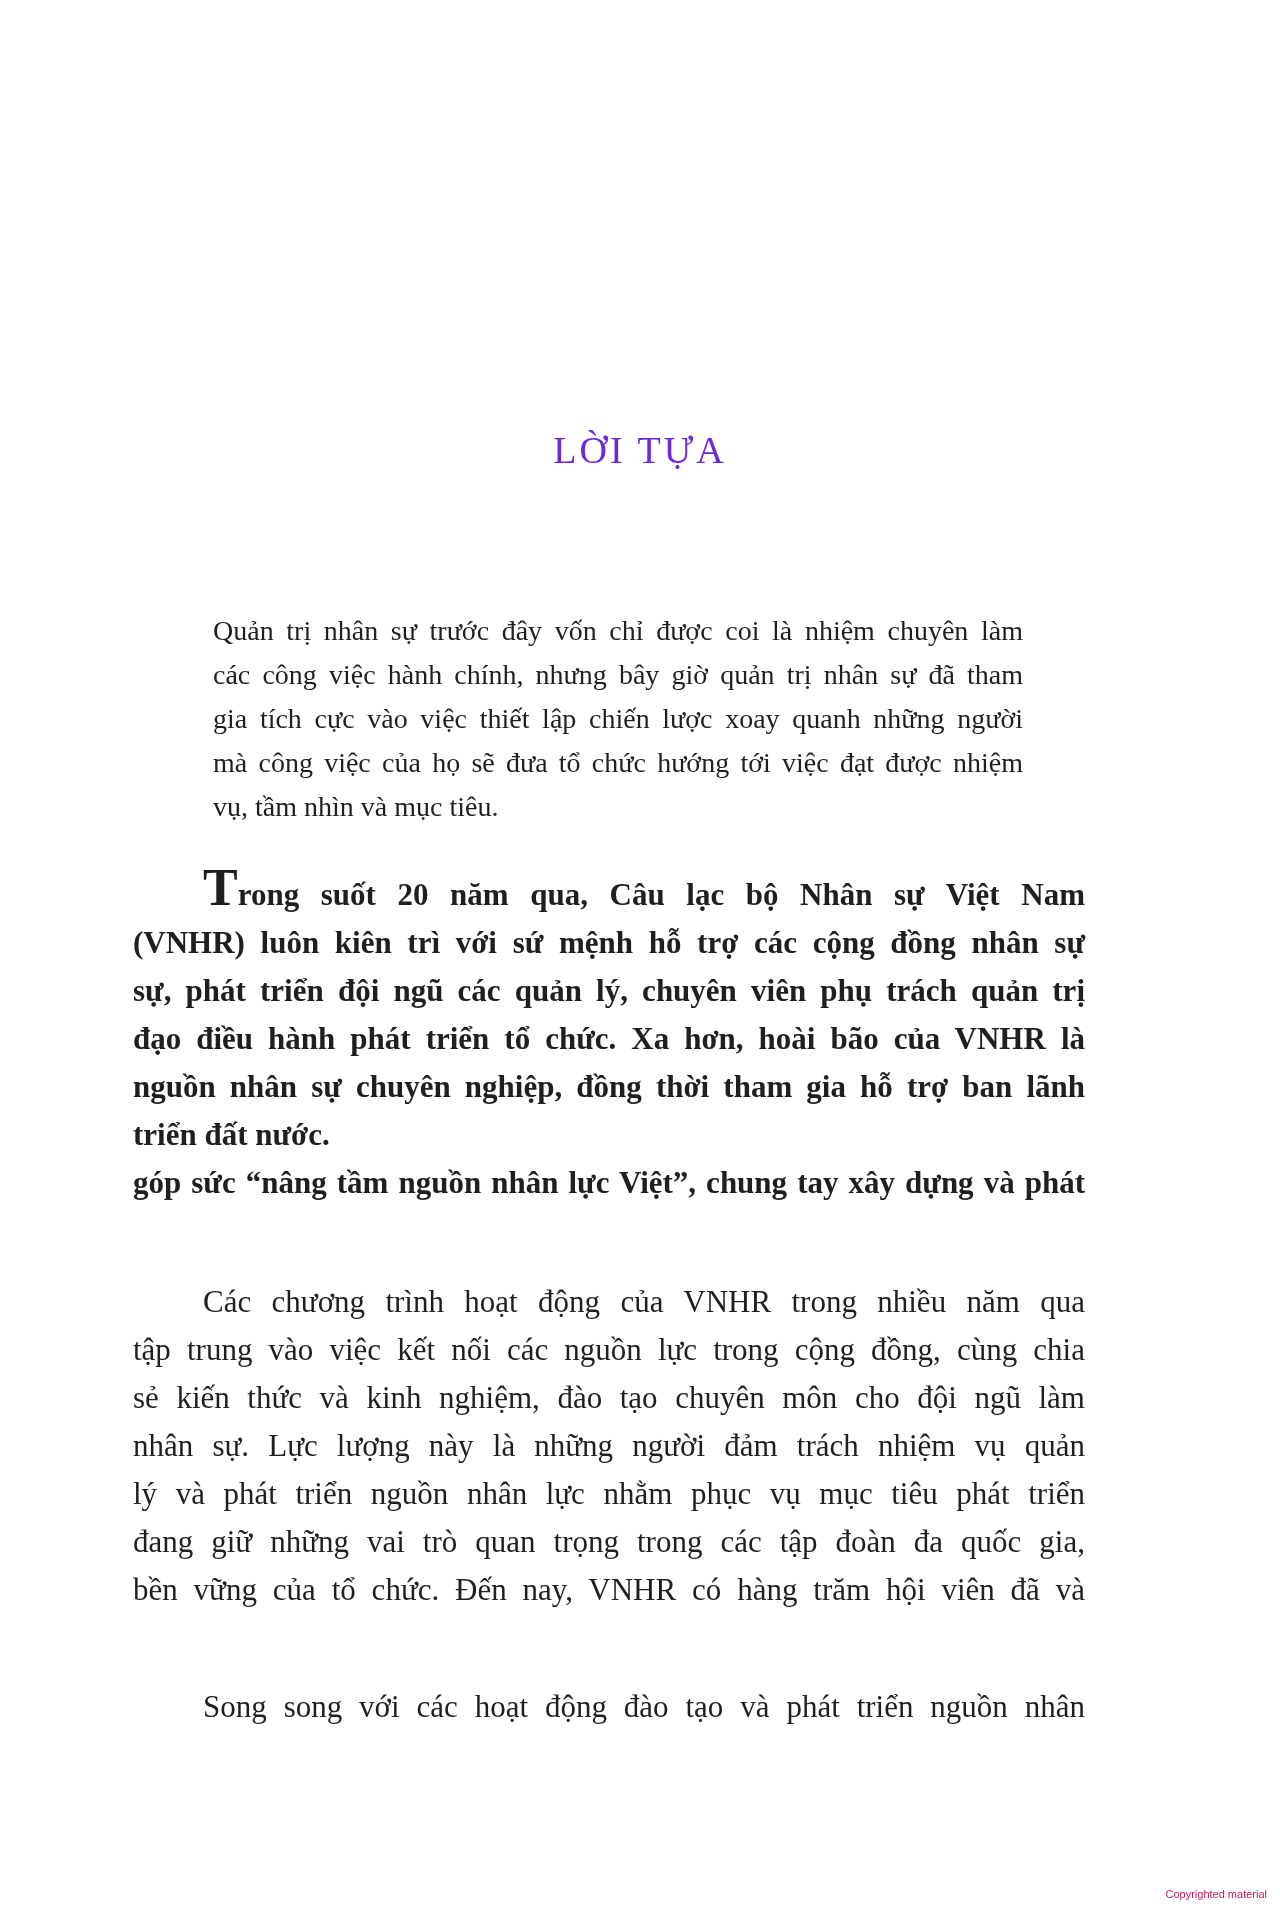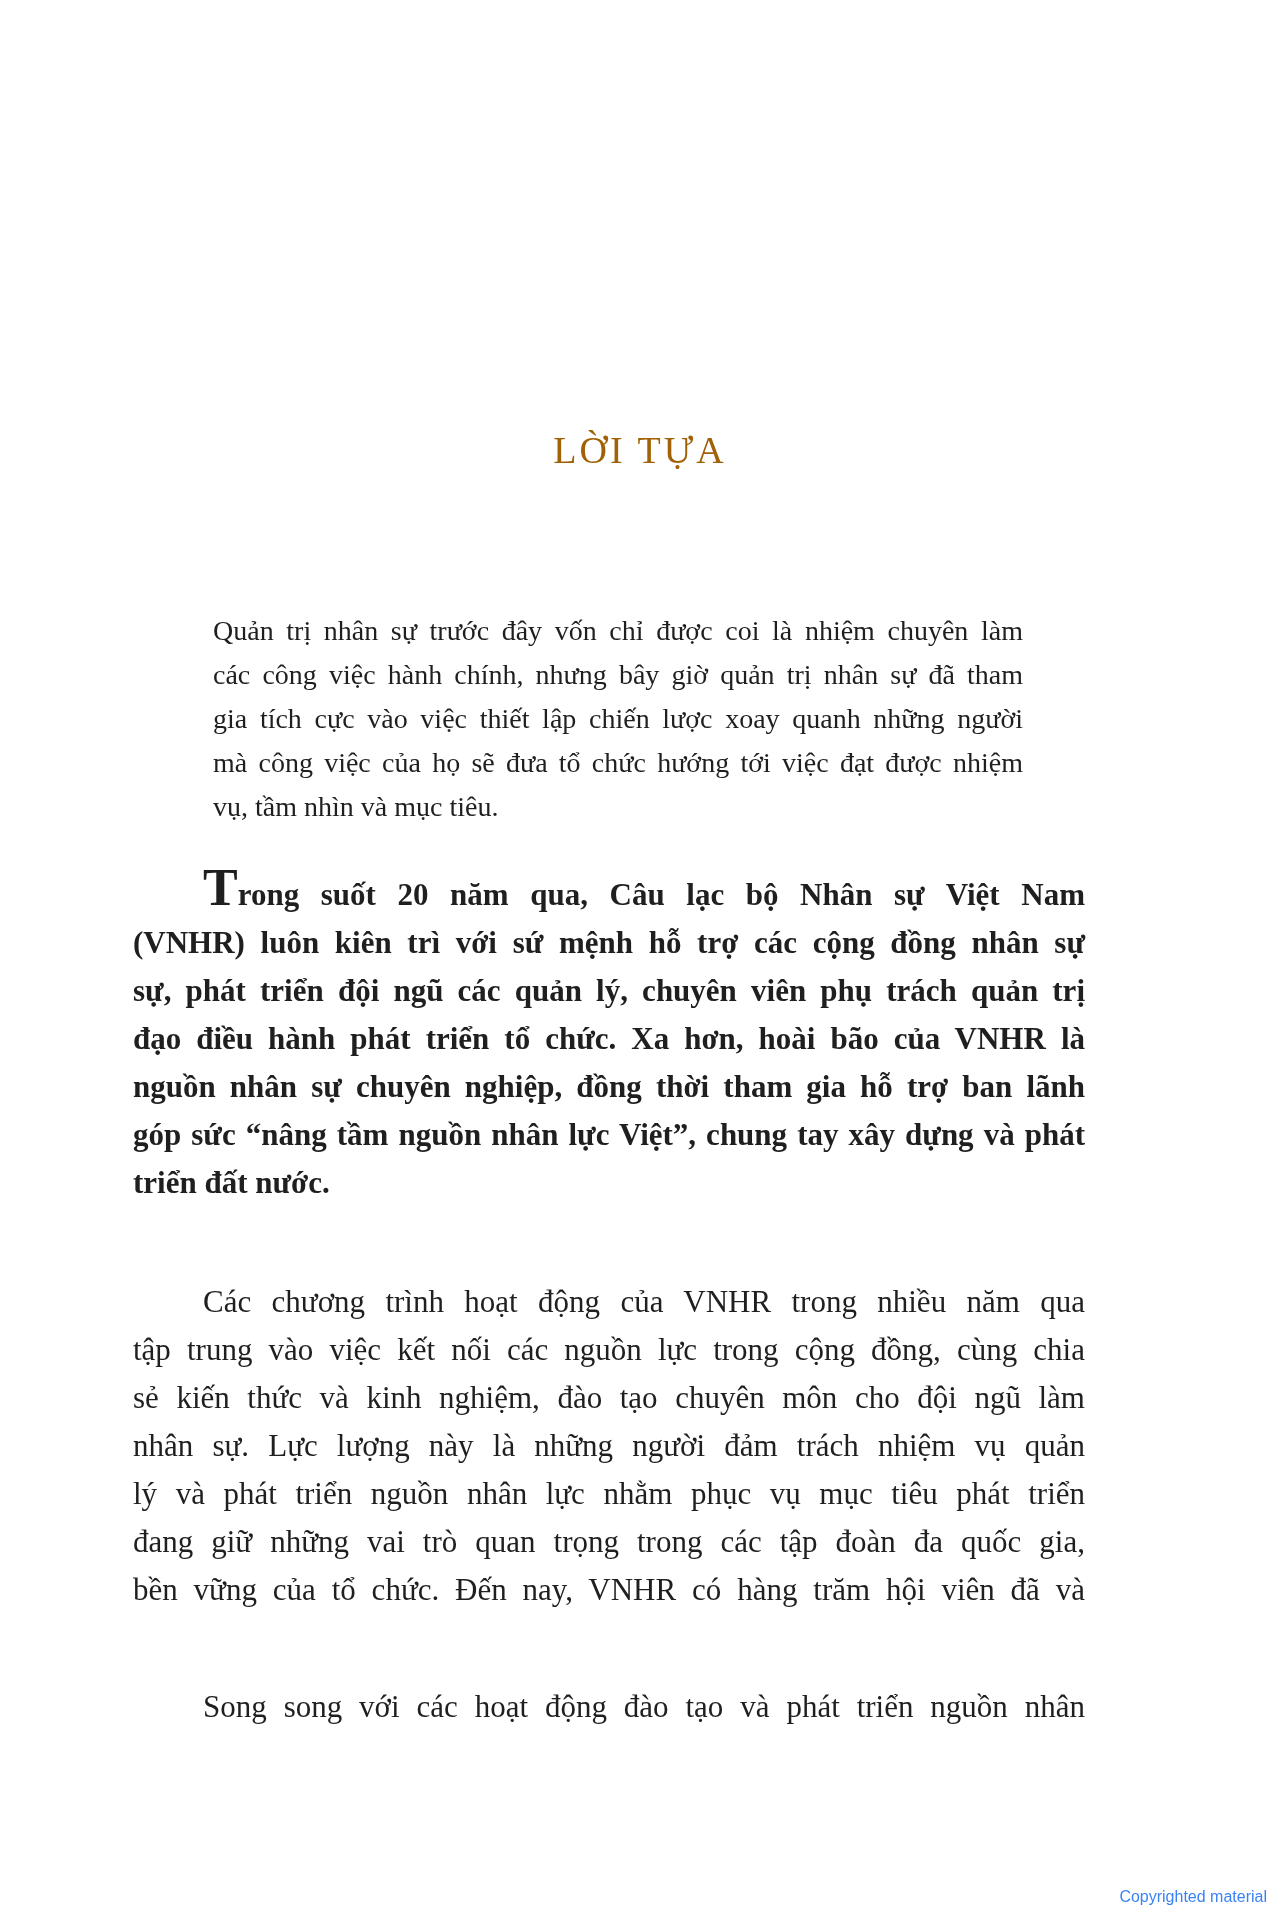--- a/index.html
+++ b/index.html
@@ -15,21 +15,21 @@
   .title {
     position: absolute;
     top: 428px;
     left: 0;
     width: 1280px;
     margin: 0;
     text-align: center;
     font-size: 38px;
     font-weight: normal;
     letter-spacing: 3px;
-    color: #a16207;
+    color: #6d28d9;
   }
   .quote {
     position: absolute;
     top: 609px;
     left: 213px;
     width: 810px;
     font-size: 28px;
     line-height: 44px;
   }
   .para {
@@ -53,22 +53,22 @@
   .initial {
     font-size: 52px;
     line-height: 0;
     vertical-align: baseline;
   }
   .watermark {
     position: absolute;
     top: 1888px;
     right: 13px;
     font-family: "Liberation Sans", sans-serif;
-    font-size: 16px;
-    color: #3b82f6;
+    font-size: 11px;
+    color: #be185d;
   }
 </style>
 </head>
 <body>
 
 <div class="page">
   <h1 class="title">LỜI TỰA</h1>
 
   <div class="quote">
       <div class="line">Quản trị nhân sự trước đây vốn chỉ được coi là nhiệm chuyên làm</div>
@@ -77,22 +77,22 @@
       <div class="line">mà công việc của họ sẽ đưa tổ chức hướng tới việc đạt được nhiệm</div>
       <div class="line last">vụ, tầm nhìn và mục tiêu.</div>
     </div>
 
   <div class="para" id="paragraph-1">
       <div class="line indent"><span class="initial">T</span>rong suốt 20 năm qua, Câu lạc bộ Nhân sự Việt Nam</div>
       <div class="line">(VNHR) luôn kiên trì với sứ mệnh hỗ trợ các cộng đồng nhân sự</div>
       <div class="line">sự, phát triển đội ngũ các quản lý, chuyên viên phụ trách quản trị</div>
       <div class="line">đạo điều hành phát triển tổ chức. Xa hơn, hoài bão của VNHR là</div>
       <div class="line">nguồn nhân sự chuyên nghiệp, đồng thời tham gia hỗ trợ ban lãnh</div>
+      <div class="line last">triển đất nước.</div>
       <div class="line">góp sức “nâng tầm nguồn nhân lực Việt”, chung tay xây dựng và phát</div>
-      <div class="line last">triển đất nước.</div>
     </div>
 
   <div class="para" id="paragraph-2">
       <div class="line indent">Các chương trình hoạt động của VNHR trong nhiều năm qua</div>
       <div class="line">tập trung vào việc kết nối các nguồn lực trong cộng đồng, cùng chia</div>
       <div class="line">sẻ kiến thức và kinh nghiệm, đào tạo chuyên môn cho đội ngũ làm</div>
       <div class="line">nhân sự. Lực lượng này là những người đảm trách nhiệm vụ quản</div>
       <div class="line">lý và phát triển nguồn nhân lực nhằm phục vụ mục tiêu phát triển</div>
       <div class="line">đang giữ những vai trò quan trọng trong các tập đoàn đa quốc gia,</div>
       <div class="line">bền vững của tổ chức. Đến nay, VNHR có hàng trăm hội viên đã và</div>

